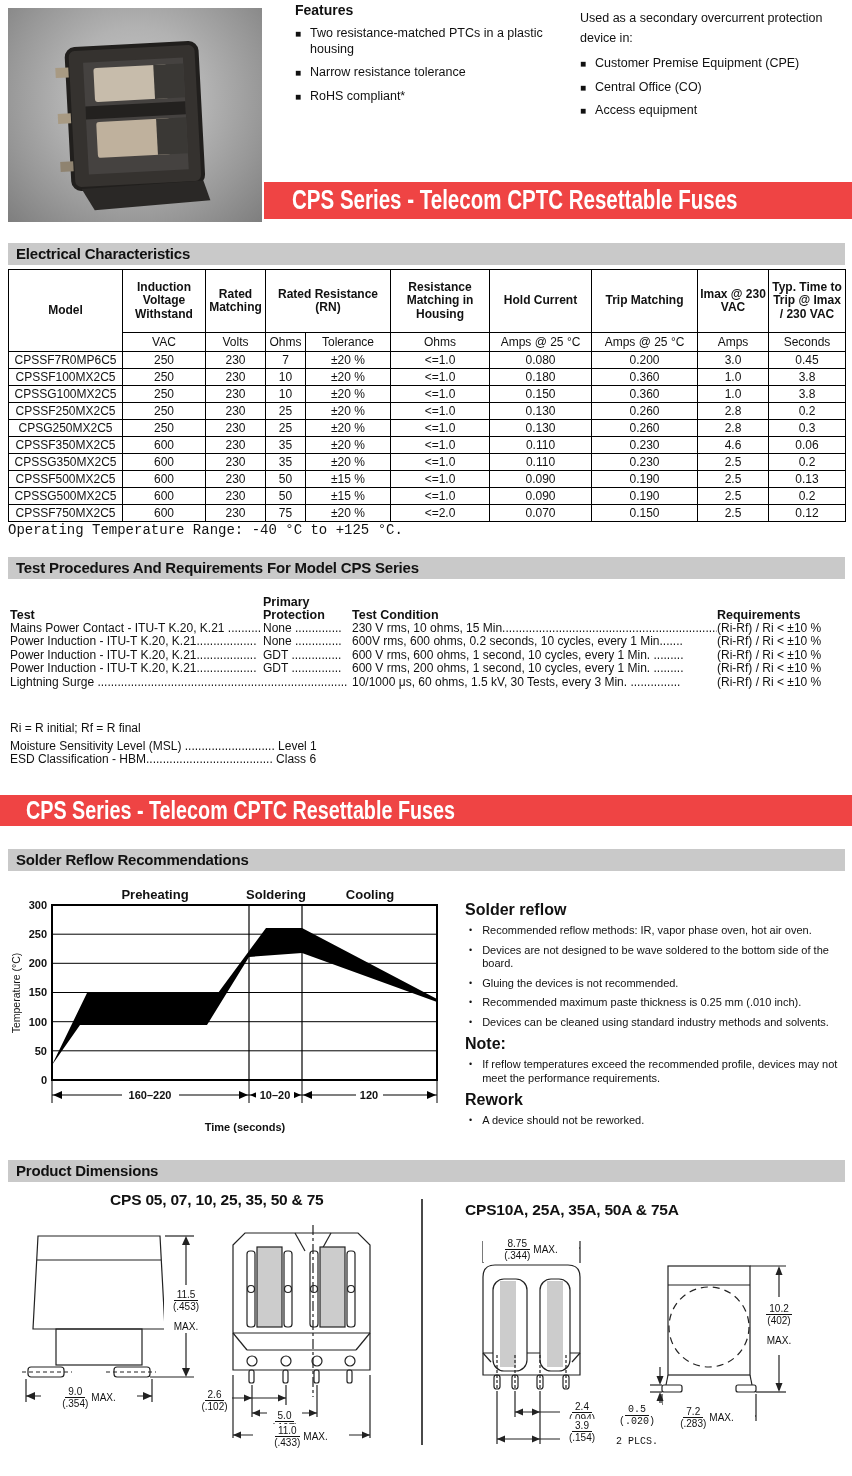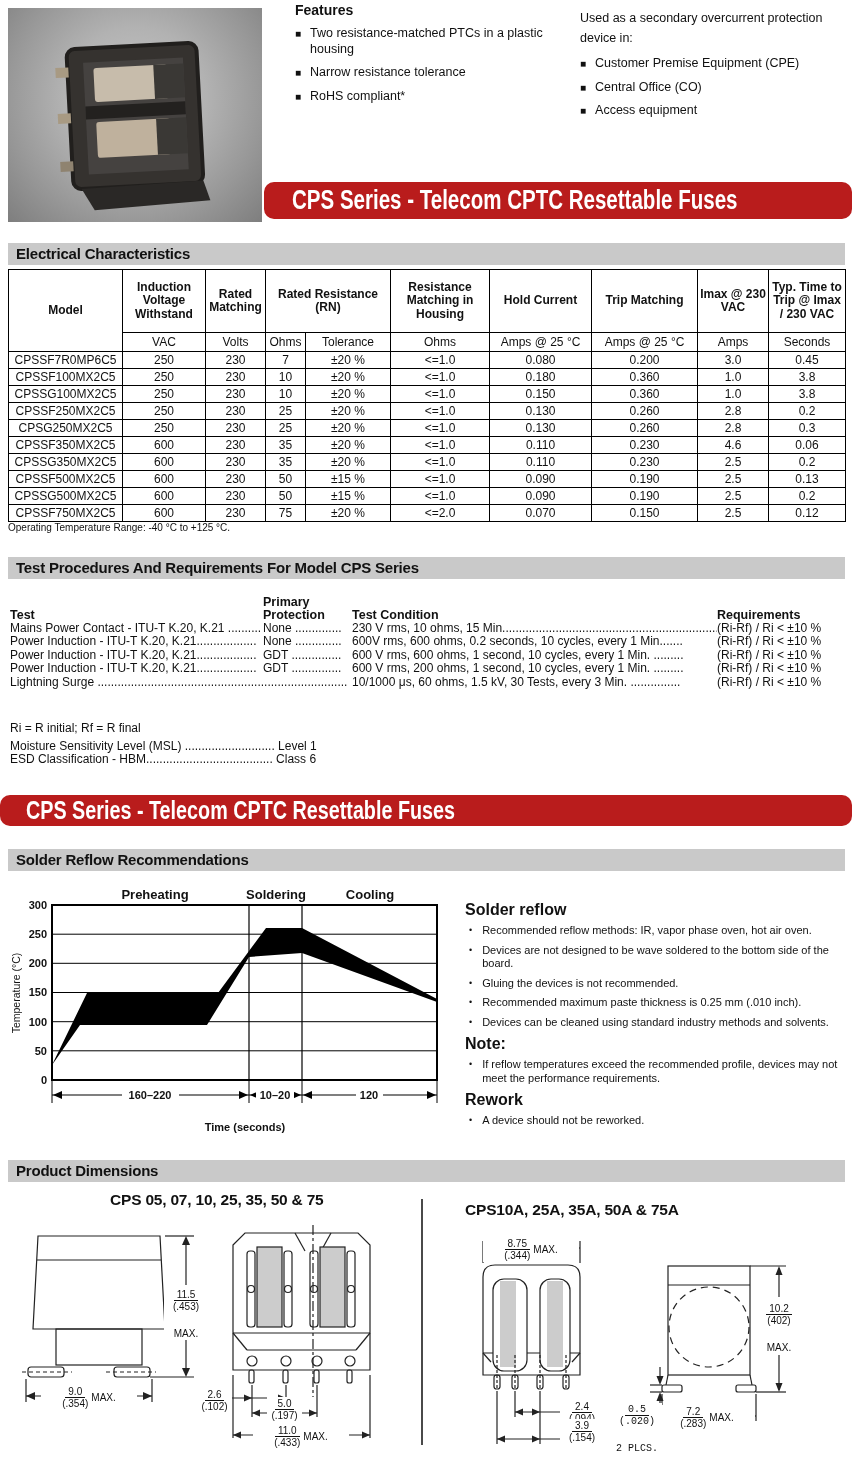--- a/index.html
+++ b/index.html
@@ -9,36 +9,36 @@
   
   .photo{left:8px;top:8px;width:254px;height:214px;background:radial-gradient(ellipse at 50% 42%,#c6c6c6 0%,#b2b2b2 40%,#979797 72%,#7e7e7e 100%);}
   
   .colhead{font-size:14px;font-weight:bold;}
   .blist{margin-top:8px;}
   .bitem{display:flex;gap:9px;font-size:12.5px;line-height:15.5px;margin-bottom:8px;}
   .sq{font-size:10px;line-height:15px;}
   .intro{font-size:12.5px;line-height:20px;margin-top:6px;margin-bottom:8px;}
 
   
-  .banner{background:#b91c1c;color:#fff;font-weight:bold;overflow:hidden;white-space:nowrap;border-radius:10px;}
+  .banner{background:#ef4444;color:#fff;font-weight:bold;overflow:hidden;white-space:nowrap;}
   .banner .bt{display:inline-block;transform:scaleX(0.76);transform-origin:0 50%;letter-spacing:0px;}
   .banner1{left:264px;top:182px;width:588px;height:37px;line-height:37px;font-size:27px;padding-left:28px;box-sizing:border-box;}
   .banner2{left:0;top:795px;width:852px;height:31px;line-height:31px;font-size:26px;padding-left:26px;box-sizing:border-box;}
 
   
   .secbar{left:8px;width:837px;height:22px;background:#c9c9c9;font-size:15px;font-weight:bold;line-height:22px;padding-left:8px;box-sizing:border-box;letter-spacing:-0.2px;}
 
   
   table{border-collapse:collapse;table-layout:fixed;}
   .etable{left:8px;top:269px;width:837px;}
   .etable th,.etable td{border:1px solid #000;text-align:center;vertical-align:middle;padding:0 1px;overflow:hidden;}
   .etable thead tr.h1 th{height:62px;font-size:12px;font-weight:bold;line-height:13.5px;}
   .etable thead tr.h2 th{height:18px;font-size:12px;font-weight:normal;}
   .etable tbody td{height:16px;font-size:12px;white-space:nowrap;}
-  .fnote{font-size:10px;}
+  .fnote{font-size:14px;font-family:Liberation Mono, monospace;}
 
   
   .ttable{left:10px;top:592px;width:835px;}
   .ttable th{font-size:12.5px;font-weight:bold;text-align:left;vertical-align:bottom;height:30px;padding:0;line-height:13px;}
   .ttable td{font-size:12px;line-height:13.4px;text-align:left;white-space:nowrap;overflow:hidden;padding:0;}
   .tnote{font-size:12px;line-height:13px;}
 
   
   .reflow{left:465px;top:898px;width:387px;}
   .rhead{font-size:16px;font-weight:bold;margin:3px 0 5px 0;}
@@ -49,21 +49,21 @@
   .chart{left:8px;top:883px;width:452px;height:262px;}
   .chart text{font-family:"Liberation Sans","DejaVu Sans",sans-serif;fill:#111;}
 
   
   .dims{left:0;top:1185px;width:852px;height:291px;}
   .dimtitle{position:absolute;font-size:15.5px;font-weight:bold;letter-spacing:-0.2px;}
   .vsep{position:absolute;left:421px;top:14px;width:2px;height:246px;background:#4a4a4a;}
   .dim{position:absolute;display:flex;align-items:center;justify-content:center;gap:3px;font-size:10px;line-height:11px;background:#fff;text-align:center;padding:1px 0;}
   .dim .frac{display:inline-flex;flex-direction:column;align-items:center;}
   .dim .fnum{border-bottom:1px solid #111;padding:0 3px;}
-  .dim.stack{flex-direction:column;gap:16px;}
+  .dim.stack{flex-direction:column;gap:9px;}
   .draw line,.draw path,.draw rect,.draw circle{stroke:#222;fill:none;stroke-width:1.2;}
   .draw polygon{fill:#222;stroke:none;}
   .draw .gray{fill:#ccc;stroke:#222;}
   .draw .grayns{fill:#ccc;stroke:none;}
   .draw .whitef{fill:#fff;stroke:#222;}
 </style>
 </head>
 <body>
 
 <div class="abs photo">
@@ -574,21 +574,21 @@
         <span class="fden">(.354)</span>
       </span>
     <span class="fsfx">MAX.</span>
   </div>
   <div class="dim stack" style="left:197px;top:203px;width:35px;">
     <span class="frac">
         <span class="fnum">2.6</span>
         <span class="fden">(.102)</span>
       </span>
   </div>
-  <div class="dim stack" style="left:267px;top:212px;width:35px;">
+  <div class="dim stack" style="left:267px;top:224px;width:35px;">
     <span class="frac">
         <span class="fnum">5.0</span>
         <span class="fden">(.197)</span>
       </span>
   </div>
   <div class="dim" style="left:253px;top:239px;width:96px;">
     <span class="frac">
         <span class="fnum">11.0</span>
         <span class="fden">(.433)</span>
       </span>

